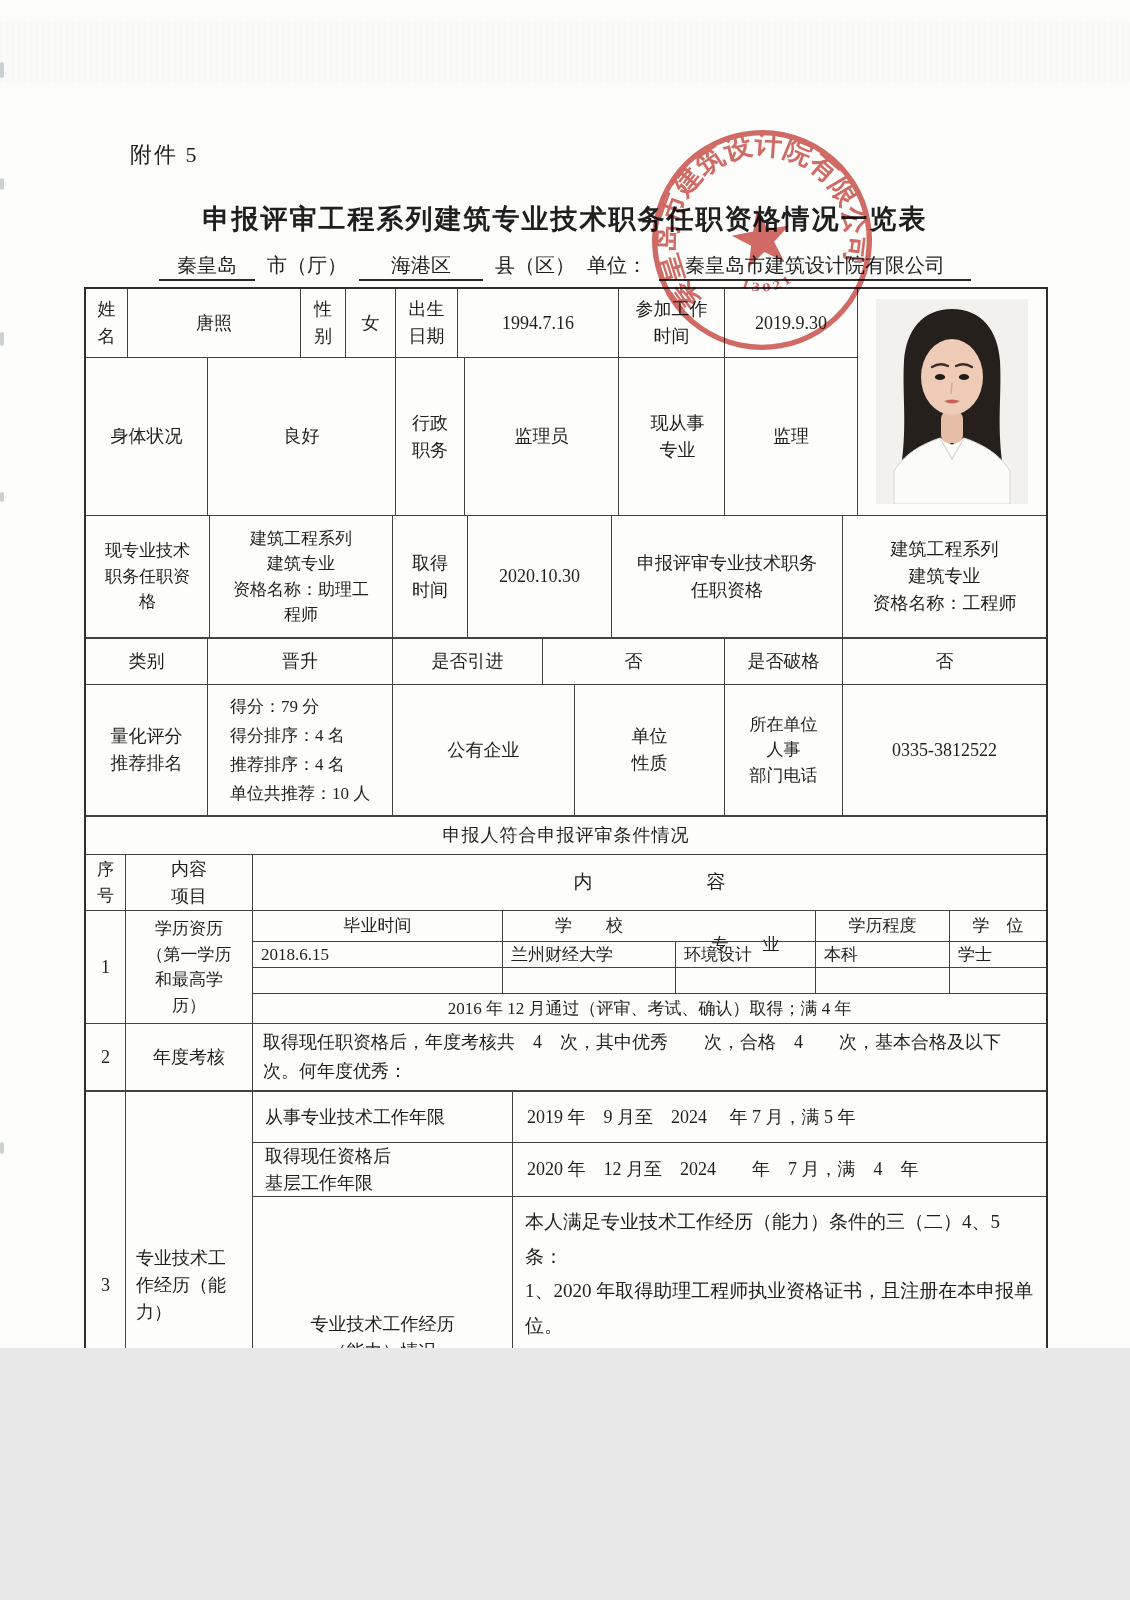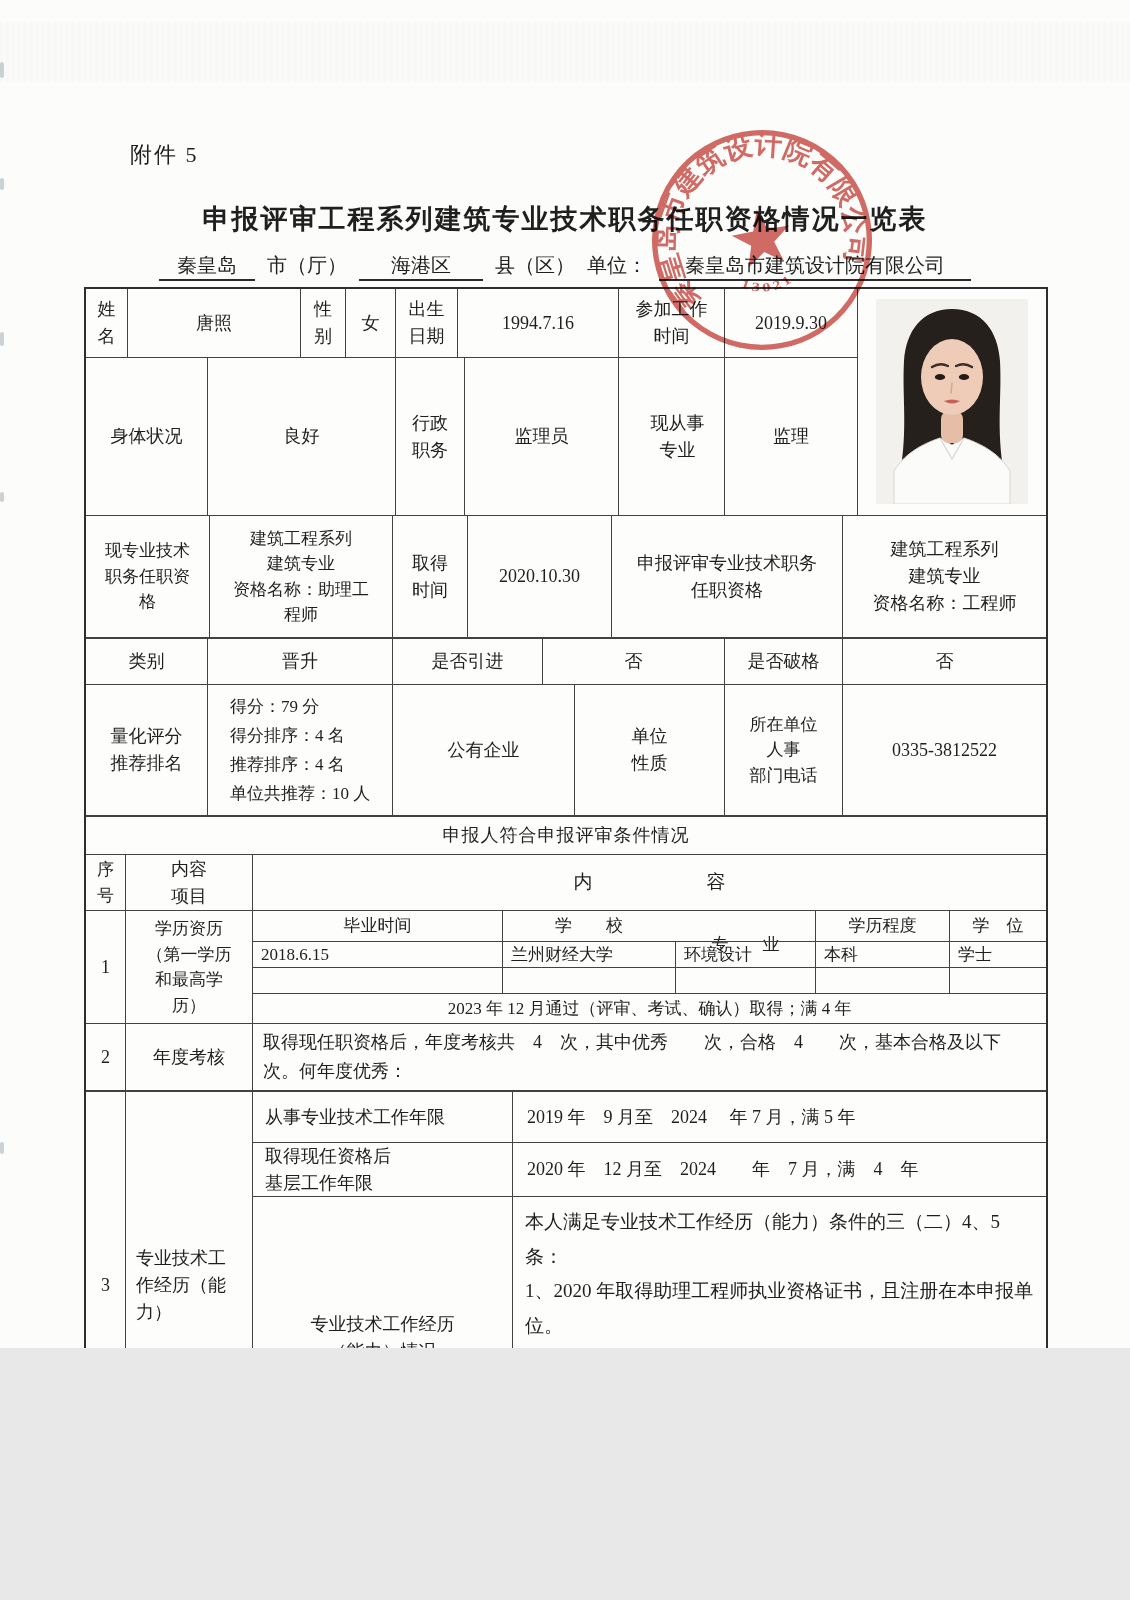--- a/index.html
+++ b/index.html
@@ -194,21 +194,21 @@
           <div class="c small left" style="flex:1;padding-left:8px;">学士</div>
         </div>
         <div class="subrow" style="height:29px;">
           <div class="c" style="flex:0 0 250px;"></div>
           <div class="c" style="flex:0 0 173px;"></div>
           <div class="c" style="flex:0 0 140px;"></div>
           <div class="c" style="flex:0 0 134px;"></div>
           <div class="c" style="flex:1;"></div>
         </div>
         <div class="subrow" style="flex:1;">
-          <div class="c small" style="flex:1;">2023 年 12 月通过（评审、考试、确认）取得；满 4  年</div>
+          <div class="c small" style="flex:1;">2016 年 12 月通过（评审、考试、确认）取得；满 4  年</div>
         </div>
       </div>
     </div>
 
     <div class="row" style="height:66px;">
       <div class="c" style="flex:0 0 39px;">2</div>
       <div class="c" style="flex:0 0 127px;">年度考核</div>
       <div class="c left" style="flex:1;padding:4px 10px;line-height:1.6;">取得现任职资格后，年度考核共　4　次，其中优秀　　次，合格　4　　次，基本合格及以下　　次。何年度优秀：</div>
     </div>
 

